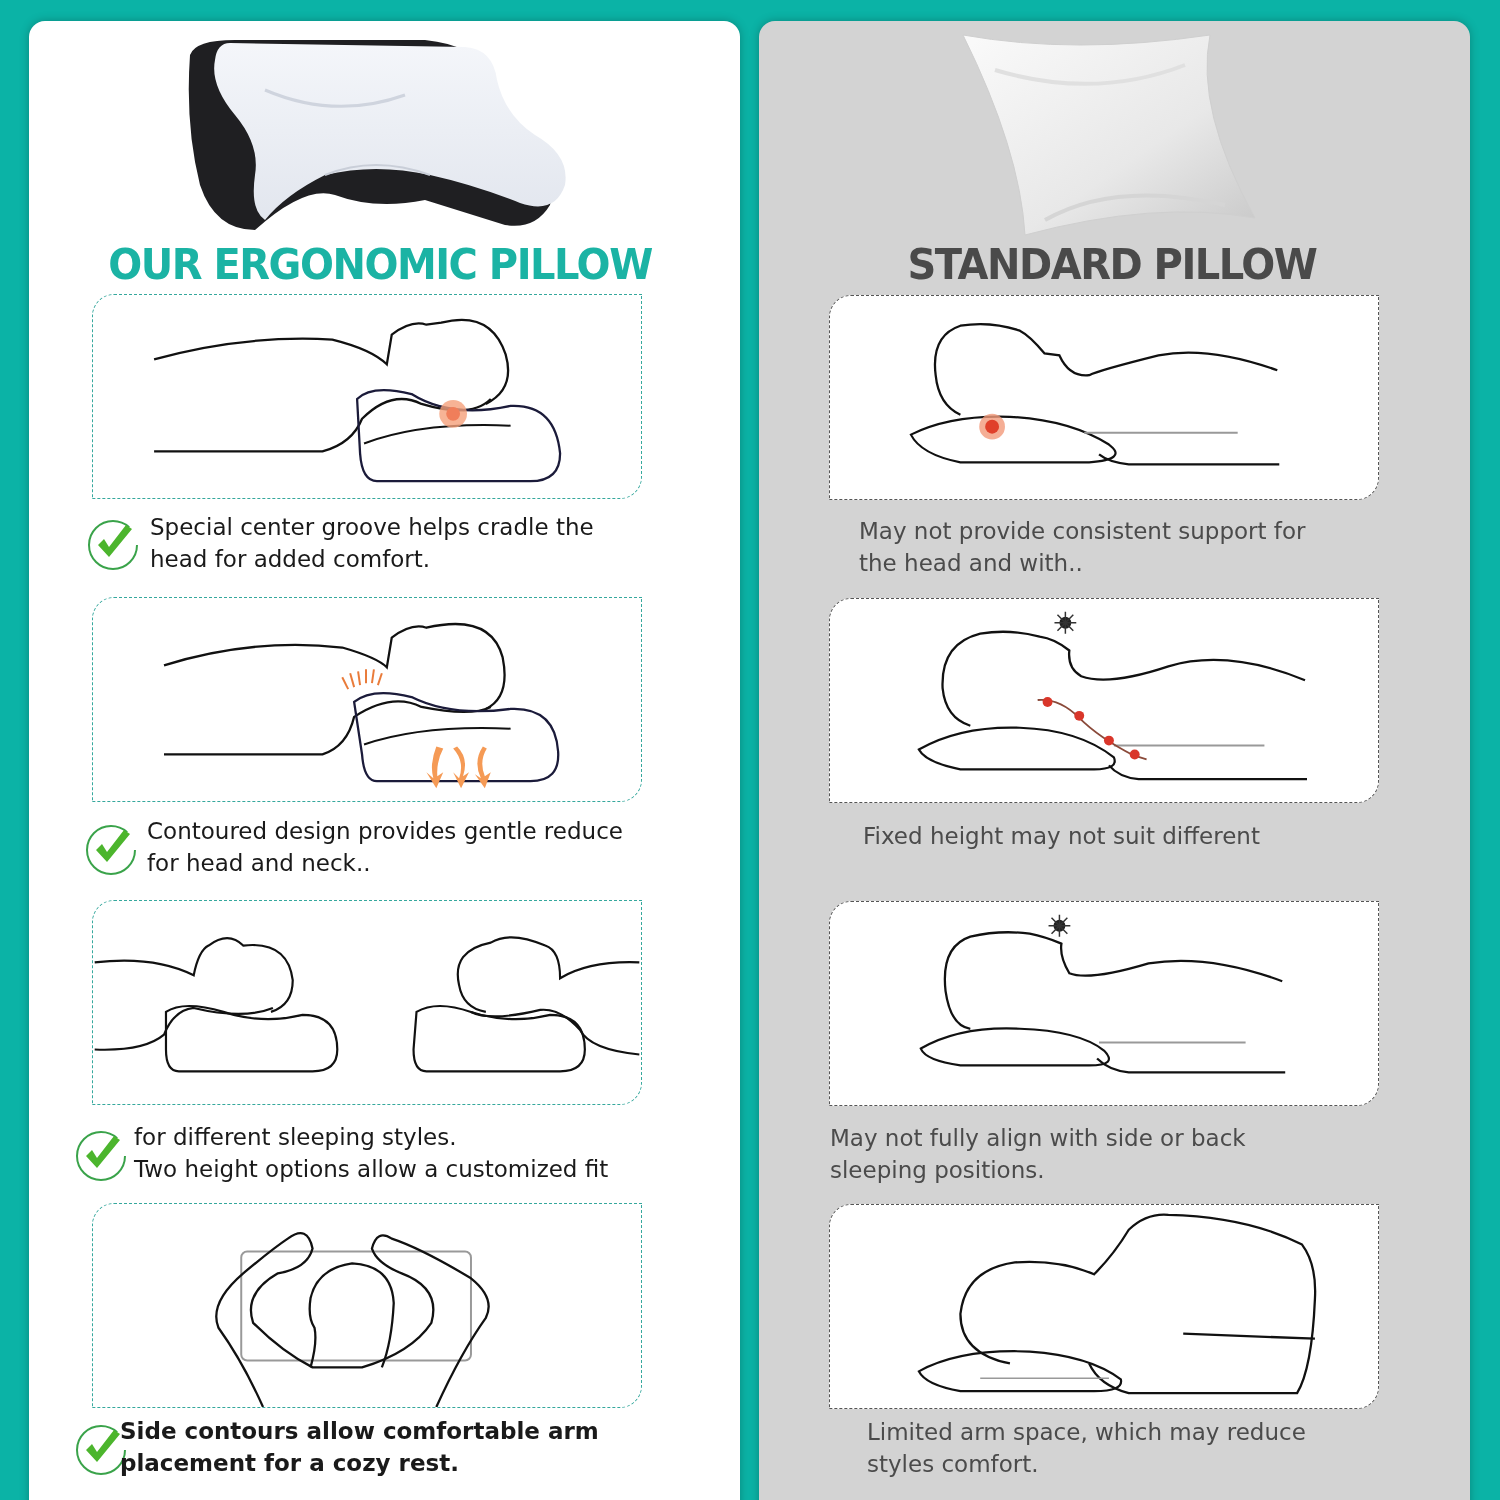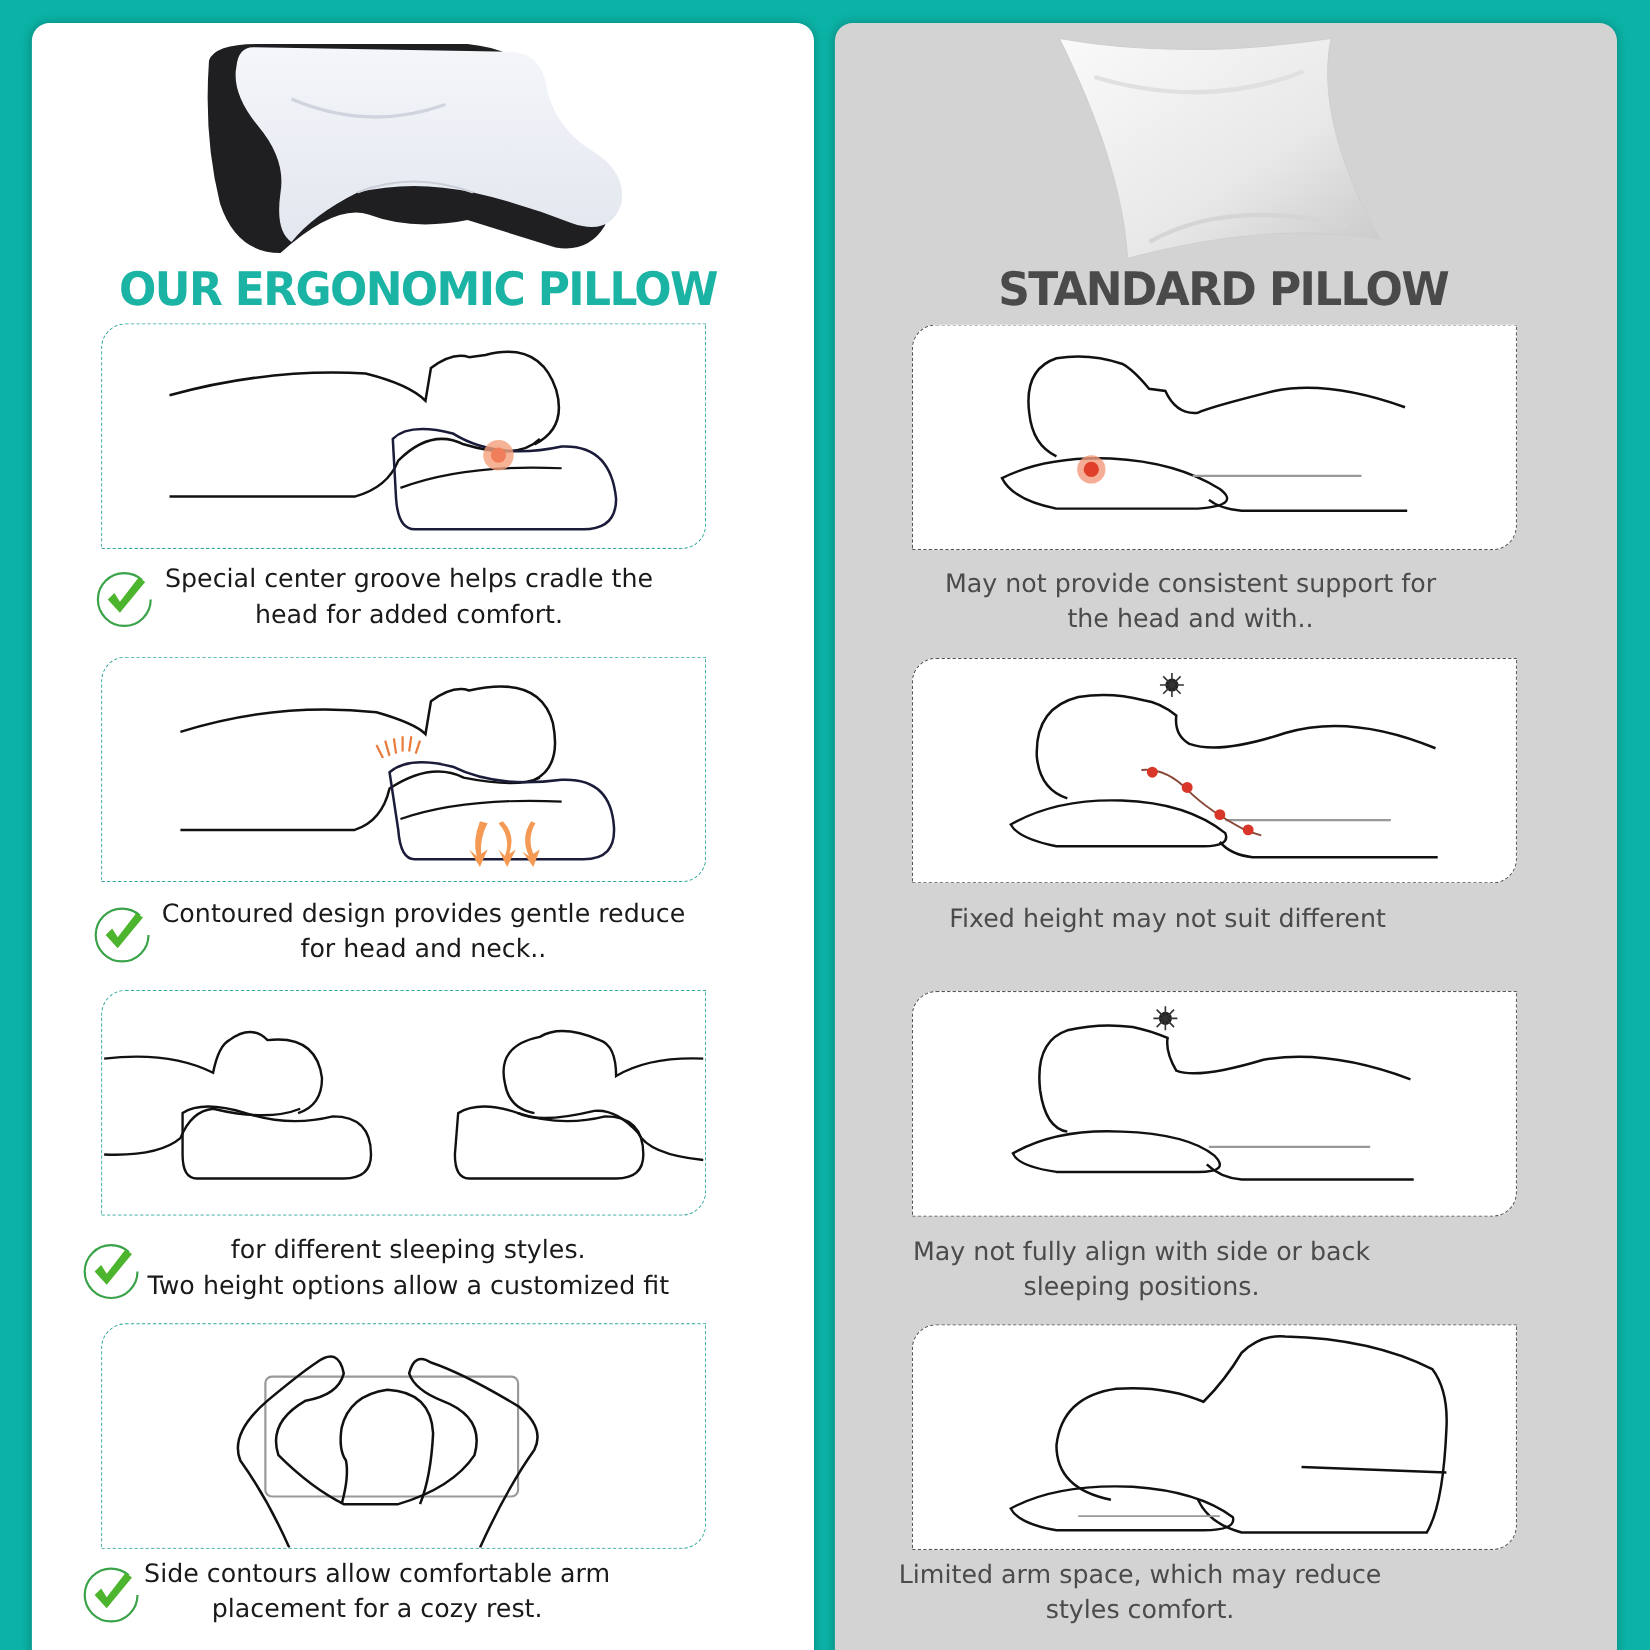--- a/index.html
+++ b/index.html
@@ -43,21 +43,20 @@
   }
   .illus-left { border-color: #35a89d; }
   .illus-right { border-color: #555; background: #ffffff; }
   .illus svg { display: block; width: 100%; height: 100%; }
 
   .caption {
     position: absolute;
     font-size: 23px;
     line-height: 32px;
     white-space: nowrap;
-    text-align: center;
   }
   .caption-left { color: #1a1a1a; }
   .caption-right { color: #4b4b4b; font-weight: normal; font-size: 23px; }
 
   .check {
     position: absolute;
     width: 56px; height: 56px;
   }
   .check svg { display:block; }
 </style>
@@ -185,21 +184,21 @@
   <div>head for added comfort.</div>
 </div>
 <div class="caption caption-left" style="left:147px;top:815px;">
   <div>Contoured design provides gentle reduce</div>
   <div>for head and neck..</div>
 </div>
 <div class="caption caption-left" style="left:134px;top:1121px;">
   <div>for different sleeping styles.</div>
   <div>Two height options allow a customized fit</div>
 </div>
-<div class="caption caption-left" style="left:131px;top:1415px;">
+<div class="caption caption-left" style="left:120px;top:1415px;font-weight:bold;">
   <div>Side contours allow comfortable arm</div>
   <div>placement for a cozy rest.</div>
 </div>
 
 <div class="illus illus-right" style="left:829px;top:295px;width:550px;height:205px;">
   <svg viewBox="0 0 550 205">
     <path d="M450,75 Q380,50 330,60 Q270,75 260,80 Q240,82 230,60 L215,58 Q200,40 190,35 Q160,25 130,30 Q100,40 105,80 Q108,110 130,120" stroke="#111" stroke-width="2.3" fill="none"></path>
     <path d="M80,140 Q120,120 180,122 Q240,125 280,150 Q300,165 260,168 L130,168 Q90,160 80,140 Z" stroke="#111" stroke-width="2.2" fill="none"></path>
     <path d="M255,138 L410,138" stroke="#999" stroke-width="2" fill="none"></path>
     <path d="M270,160 Q280,168 300,170 L452,170" stroke="#111" stroke-width="2.3" fill="none"></path>
@@ -258,16 +257,16 @@
   <div> May not provide consistent support for</div>
   <div>the head and with..</div>
 </div>
 <div class="caption caption-right" style="left:863px;top:820px;">
   <div> Fixed height may not suit different</div>
 </div>
 <div class="caption caption-right" style="left:830px;top:1122px;">
   <div> May not fully align with side or back</div>
   <div>sleeping positions.</div>
 </div>
-<div class="caption caption-right" style="left:817px;top:1416px;">
+<div class="caption caption-right" style="left:867px;top:1416px;">
   <div> Limited arm space, which may reduce</div>
   <div>styles comfort.</div>
 </div>
 
 </body></html>

